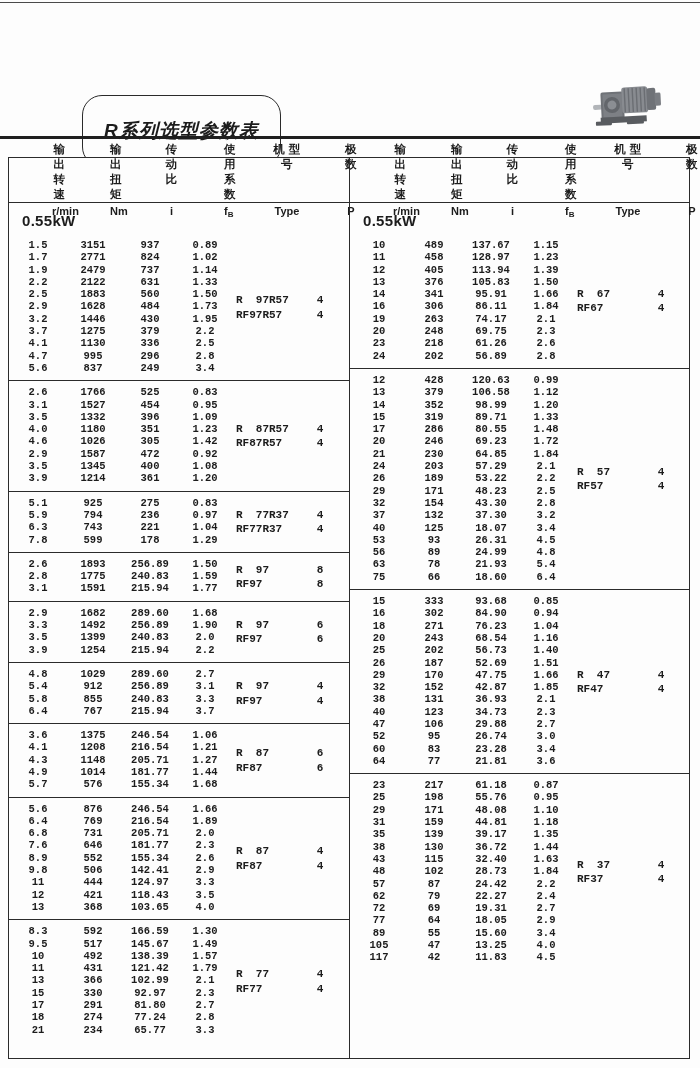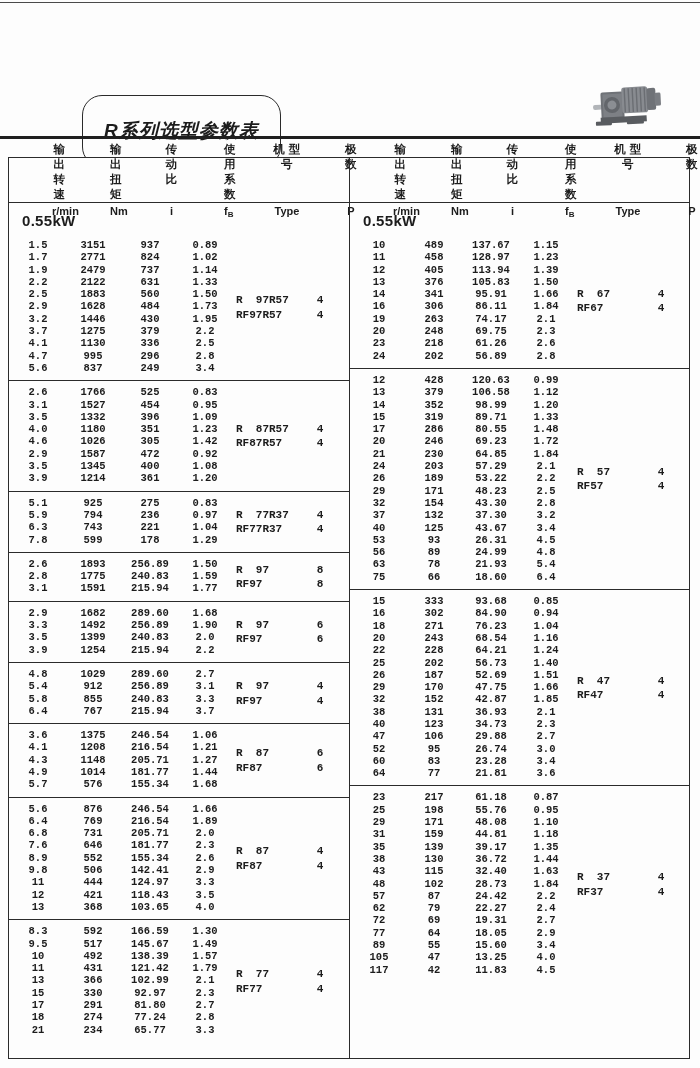--- a/index.html
+++ b/index.html
@@ -669,21 +669,21 @@
             </div>
             <div class="row">
               <span class="cell">37</span>
               <span class="cell">132</span>
               <span class="cell">37.30</span>
               <span class="cell">3.2</span>
             </div>
             <div class="row">
               <span class="cell">40</span>
               <span class="cell">125</span>
-              <span class="cell">43.67</span>
+              <span class="cell">18.07</span>
               <span class="cell">3.4</span>
             </div>
             <div class="row">
               <span class="cell">53</span>
               <span class="cell">93</span>
               <span class="cell">26.31</span>
               <span class="cell">4.5</span>
             </div>
             <div class="row">
               <span class="cell">56</span>
@@ -729,26 +729,20 @@
               <span class="cell">18</span>
               <span class="cell">271</span>
               <span class="cell">76.23</span>
               <span class="cell">1.04</span>
             </div>
             <div class="row">
               <span class="cell">20</span>
               <span class="cell">243</span>
               <span class="cell">68.54</span>
               <span class="cell">1.16</span>
-            </div>
-            <div class="row">
-              <span class="cell">22</span>
-              <span class="cell">228</span>
-              <span class="cell">64.21</span>
-              <span class="cell">1.24</span>
             </div>
             <div class="row">
               <span class="cell">25</span>
               <span class="cell">202</span>
               <span class="cell">56.73</span>
               <span class="cell">1.40</span>
             </div>
             <div class="row">
               <span class="cell">26</span>
               <span class="cell">187</span>

